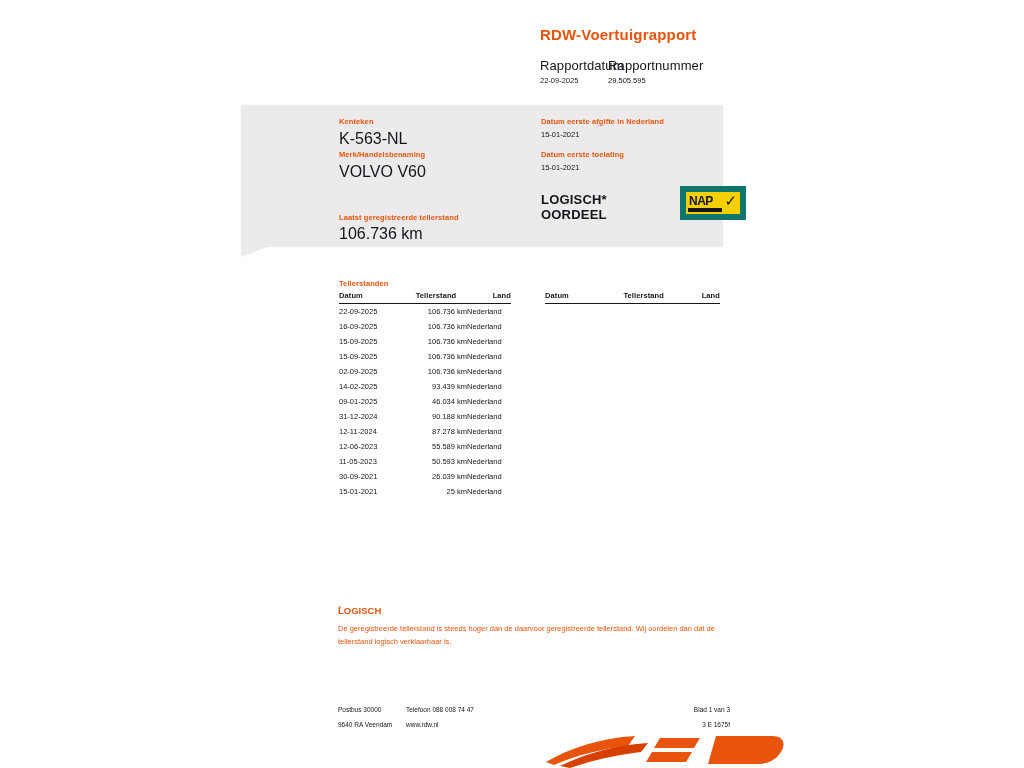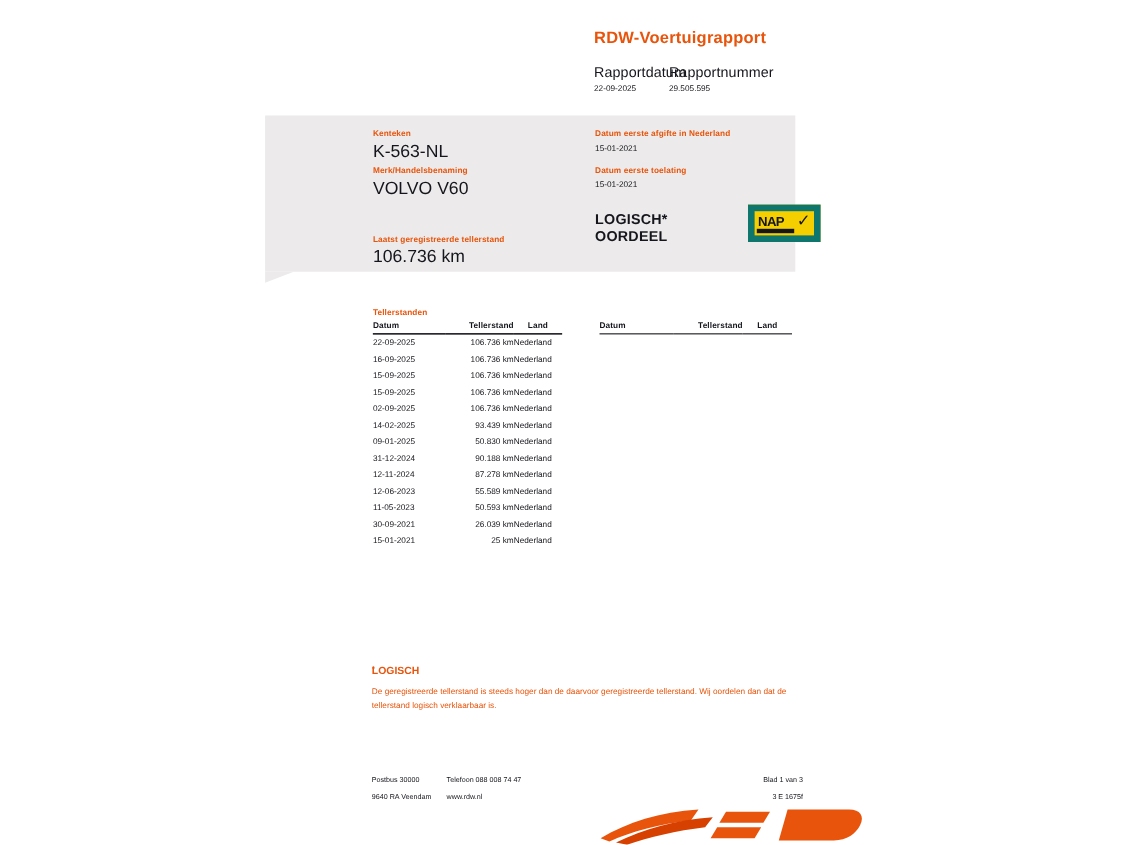--- a/index.html
+++ b/index.html
@@ -207,22 +207,22 @@
     letter-spacing: 0.1px;
   }
   .tbl td {
     font-size: 7.5px;
     padding: 3px 0 3px 0;
     vertical-align: top;
   }
   .col-datum { width: 66px; }
   .col-stand { width: 62px; text-align: right; }
   .col-land  { width: 44px; }
-  .tbl th.col-stand { text-align: right; }
-  .tbl th.col-land  { text-align: center; }
+  .tbl th.col-stand { text-align: center; }
+  .tbl th.col-land  { text-align: right; }
 
   
   .note-title {
     position: absolute;
     left: 338px;
     top: 605px;
     font-size: 9.5px;
     font-weight: bold;
     color: #e8540b;
   }
@@ -359,21 +359,21 @@
           <td class="col-stand">106.736 km</td>
           <td class="col-land">Nederland</td>
         </tr>
         <tr>
           <td class="col-datum">14-02-2025</td>
           <td class="col-stand">93.439 km</td>
           <td class="col-land">Nederland</td>
         </tr>
         <tr>
           <td class="col-datum">09-01-2025</td>
-          <td class="col-stand">50.830 km</td>
+          <td class="col-stand">46.034 km</td>
           <td class="col-land">Nederland</td>
         </tr>
         <tr>
           <td class="col-datum">31-12-2024</td>
           <td class="col-stand">90.188 km</td>
           <td class="col-land">Nederland</td>
         </tr>
         <tr>
           <td class="col-datum">12-11-2024</td>
           <td class="col-stand">87.278 km</td>

